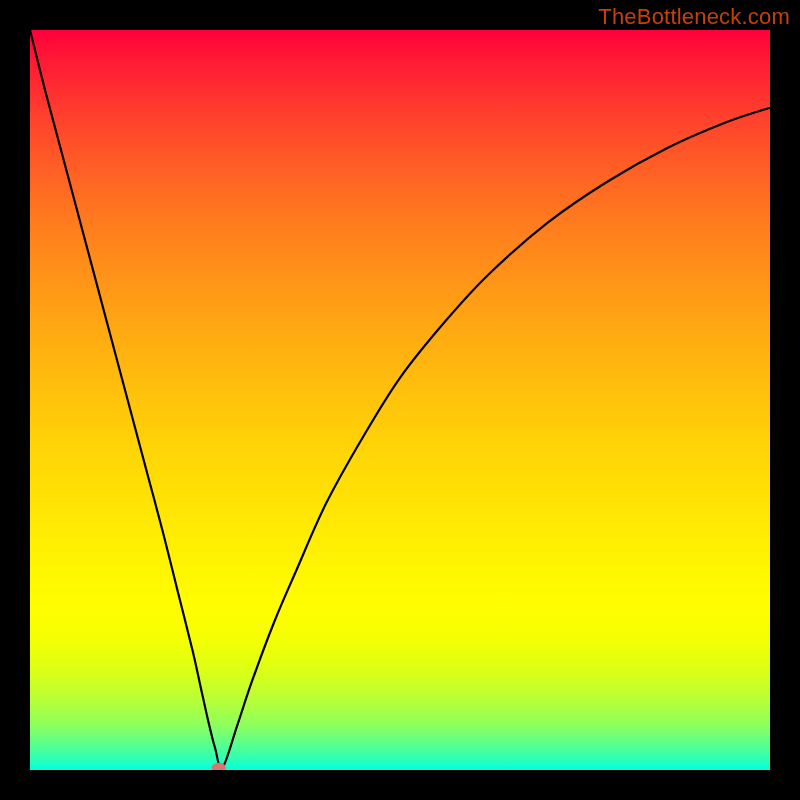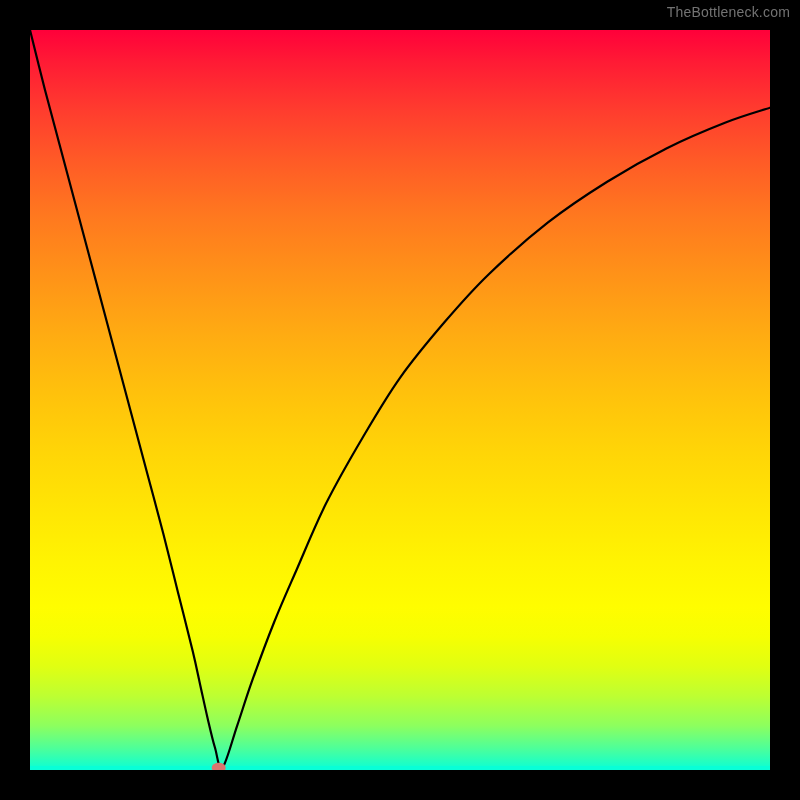--- a/index.html
+++ b/index.html
@@ -43,22 +43,22 @@
     width: 100%; height: 100%;
   }
   .curve { fill: none; stroke: #000; stroke-width: 2.2; stroke-linecap: round; stroke-linejoin: round; }
   .bottom-stroke { fill: none; stroke: #09ffd7; stroke-width: 3.8; }
   .dot { fill: #d9776f; }
   .watermark {
     position: absolute;
     top: 4px;
     right: 10px;
     font-family: Arial, Helvetica, sans-serif;
-    font-size: 14px;
-    color: #737373;
+    font-size: 22px;
+    color: #c2410c;
     letter-spacing: 0.2px;
     user-select: none;
   }
 </style>
 </head>
 <body>
 
 <div class="frame">
   <div class="plot-area">
     <svg class="svg-layer" viewBox="0 0 740 740" preserveAspectRatio="none">

